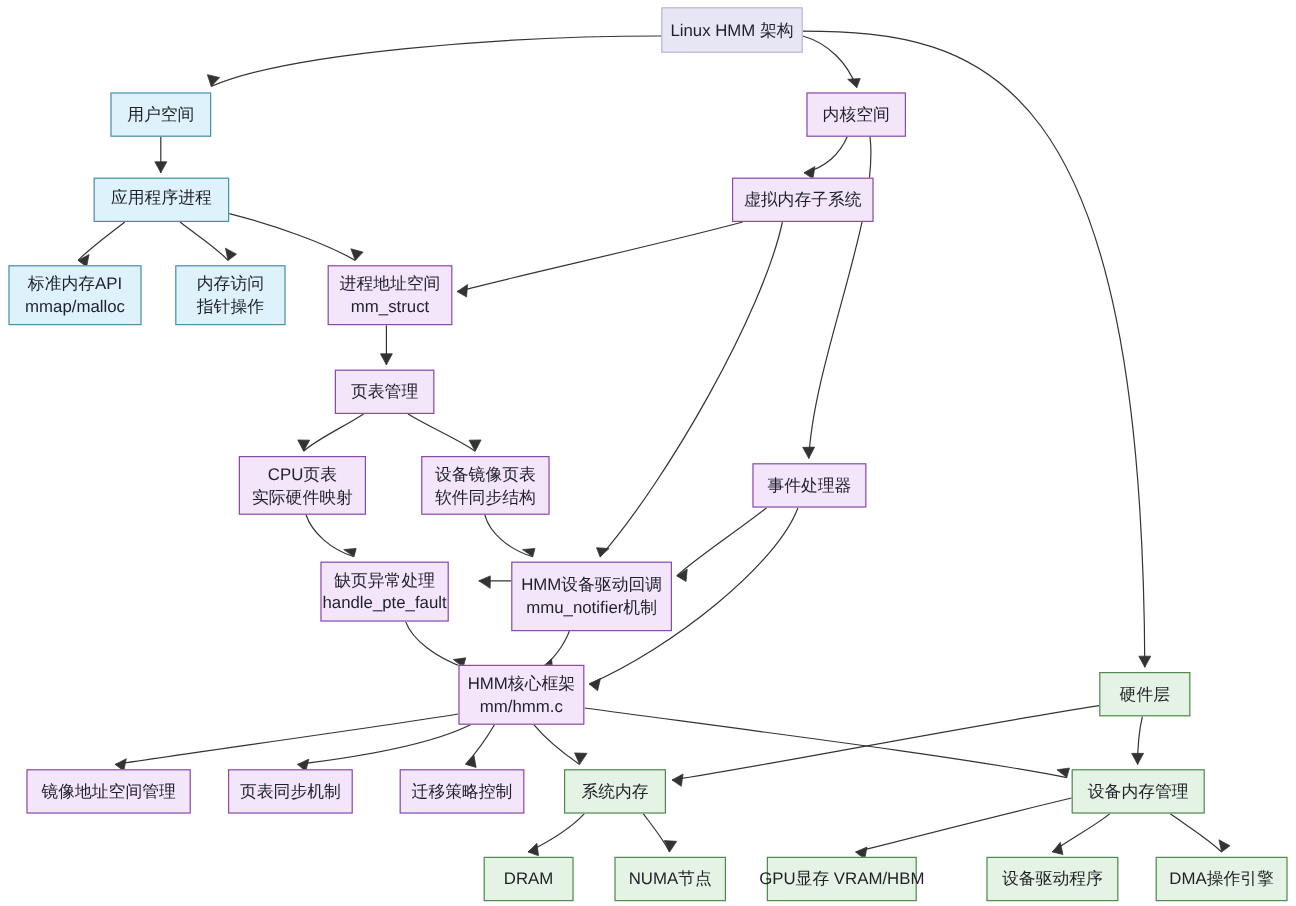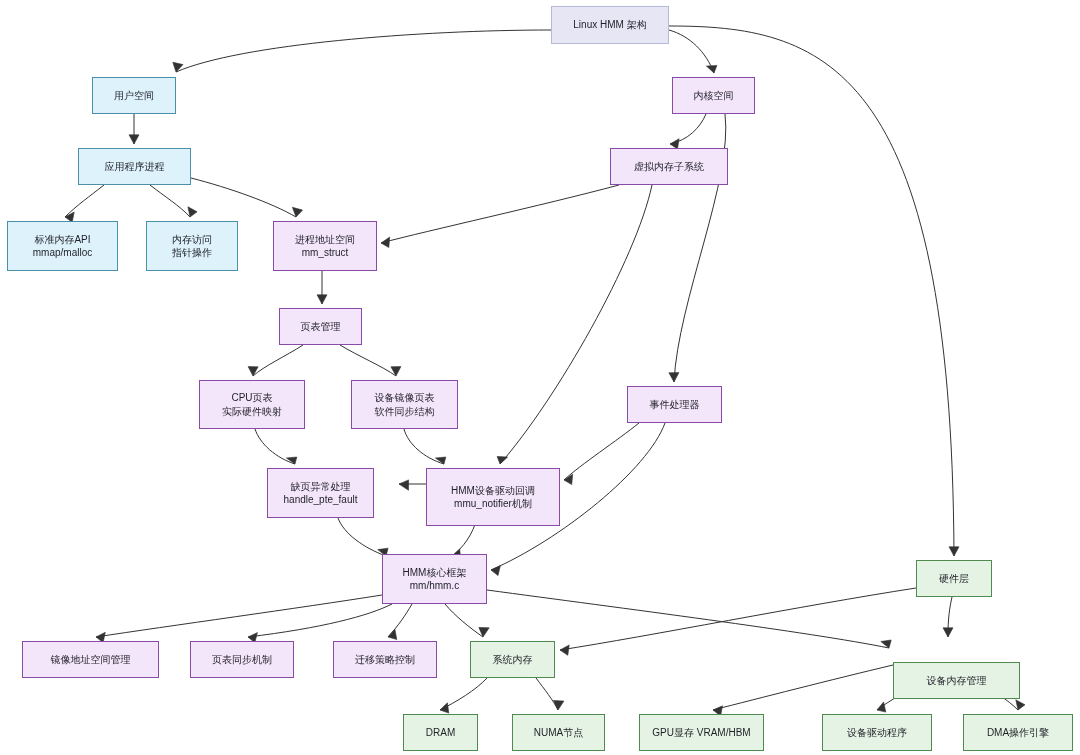--- a/index.html
+++ b/index.html
@@ -32,21 +32,21 @@
   }
   .node {
     position: absolute;
     box-sizing: border-box;
     display: flex;
     flex-direction: column;
     align-items: center;
     justify-content: center;
     text-align: center;
     line-height: 1.35;
-    font-size: 10px;
+    font-size: 14px;
     color: #1f1f28;
     border-style: solid;
     border-width: 1.4px;
     white-space: nowrap;
   }
   .node .line2 { display: block; }
   
   .pal-title  { background: #e6e6f5; border-color: #b8b8d8; }
   .pal-user   { background: #ddf2fa; border-color: #4a8fa8; }
   .pal-kernel { background: #f3e6fa; border-color: #8a4ba8; }
@@ -254,21 +254,21 @@
       </div>
       <div class="node pal-kernel" style="left: 190px; top: 641px; width: 104px; height: 37px;">
         <span>页表同步机制</span>
       </div>
       <div class="node pal-kernel" style="left: 333px; top: 641px; width: 104px; height: 37px;">
         <span>迁移策略控制</span>
       </div>
       <div class="node pal-hw" style="left: 470px; top: 641px; width: 85px; height: 37px;">
         <span>系统内存</span>
       </div>
-      <div class="node pal-hw" style="left: 893px; top: 662px; width: 127px; height: 37px;">
+      <div class="node pal-hw" style="left: 893px; top: 641px; width: 111px; height: 37px;">
         <span>设备内存管理</span>
       </div>
       <div class="node pal-hw" style="left: 403px; top: 714px; width: 75px; height: 37px;">
         <span>DRAM</span>
       </div>
       <div class="node pal-hw" style="left: 512px; top: 714px; width: 93px; height: 37px;">
         <span>NUMA节点</span>
       </div>
       <div class="node pal-hw" style="left: 639px; top: 714px; width: 125px; height: 37px;">
         <span>GPU显存 VRAM/HBM</span>

